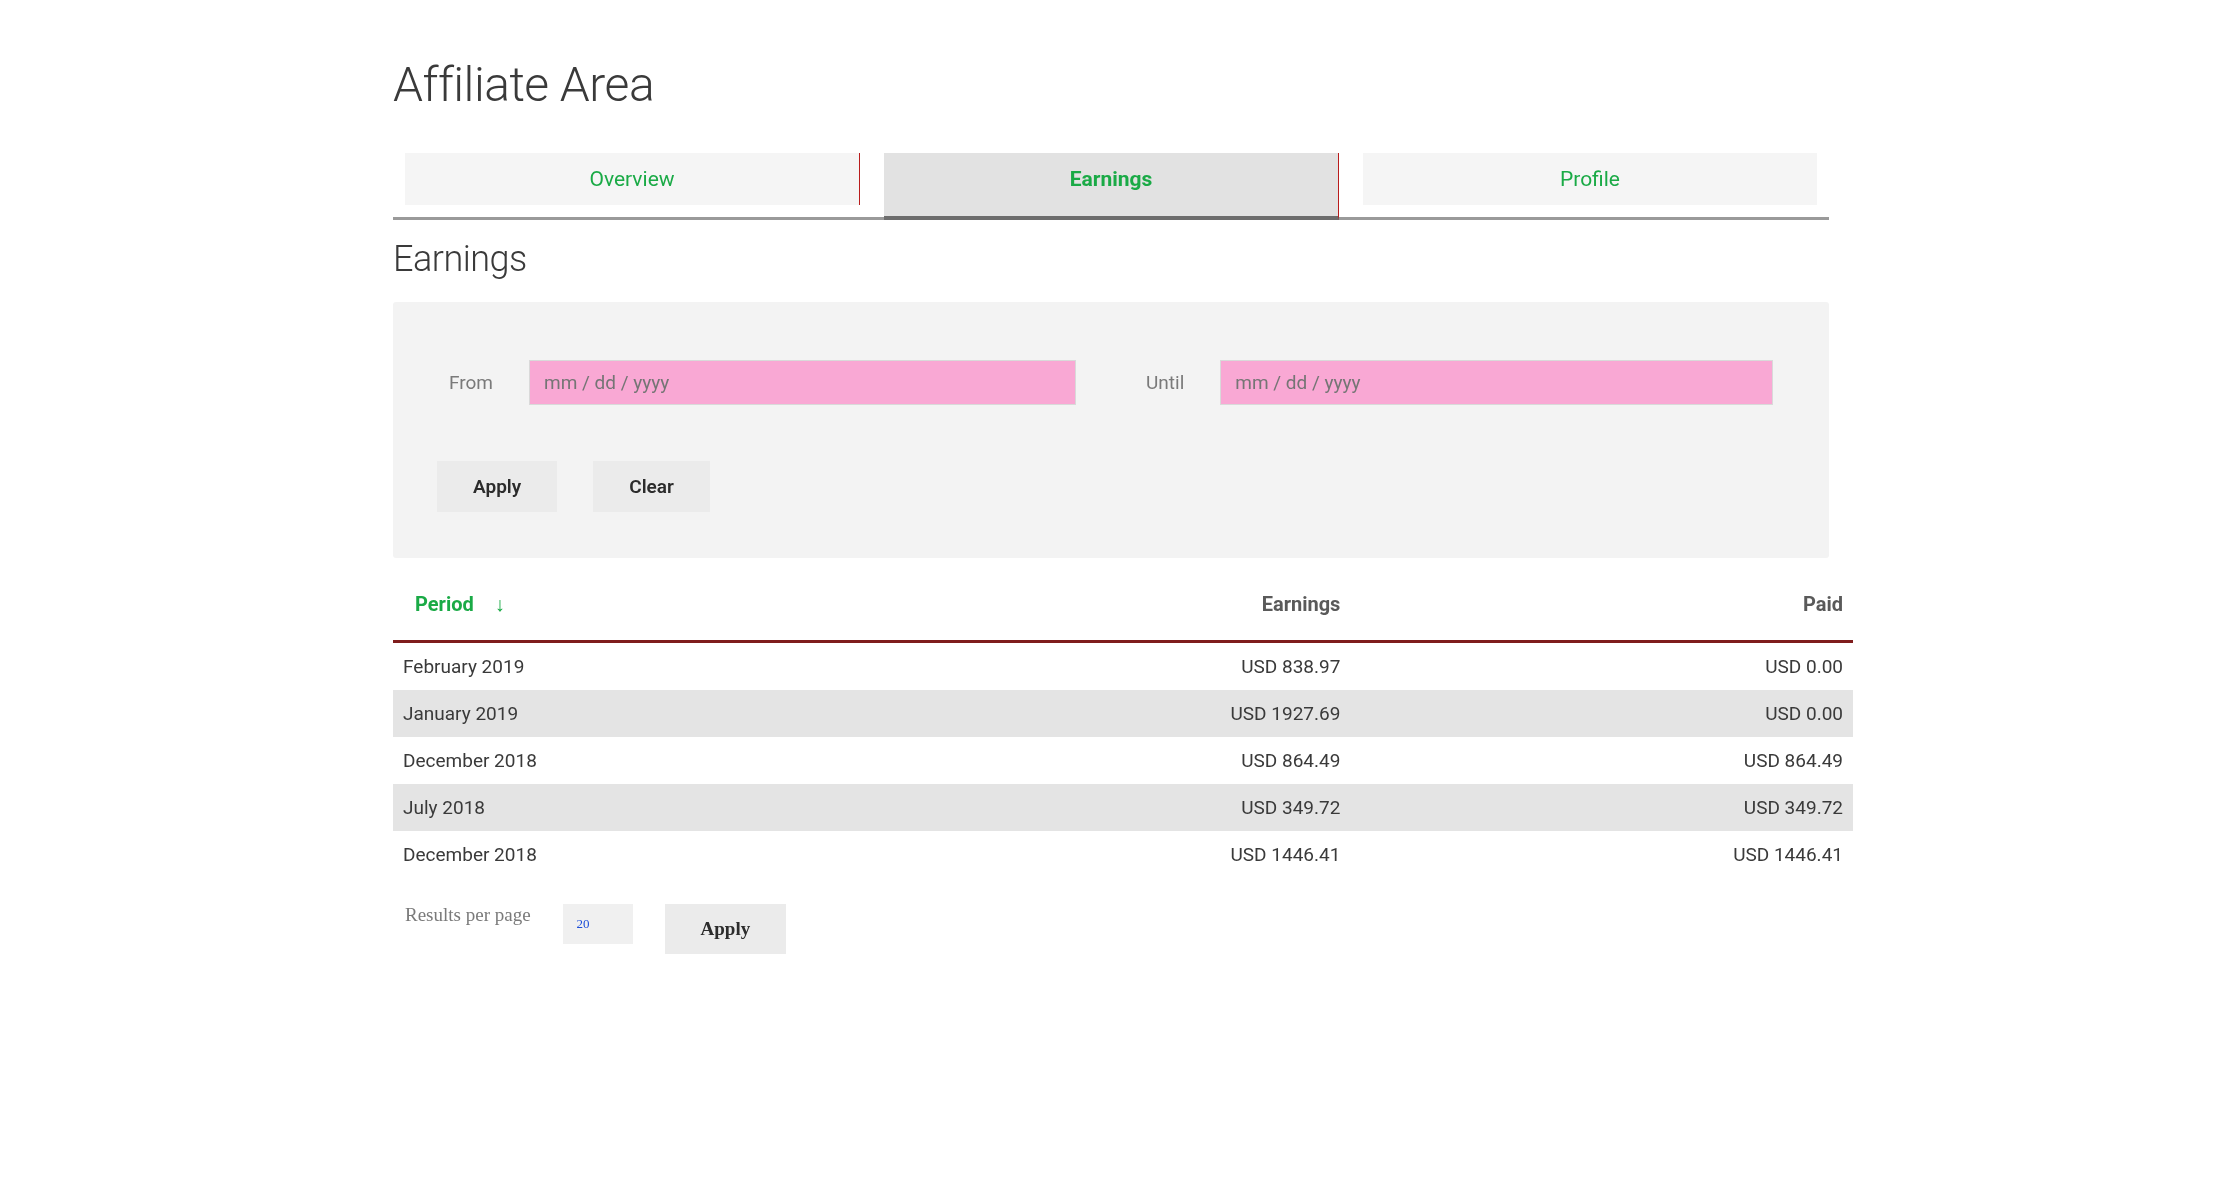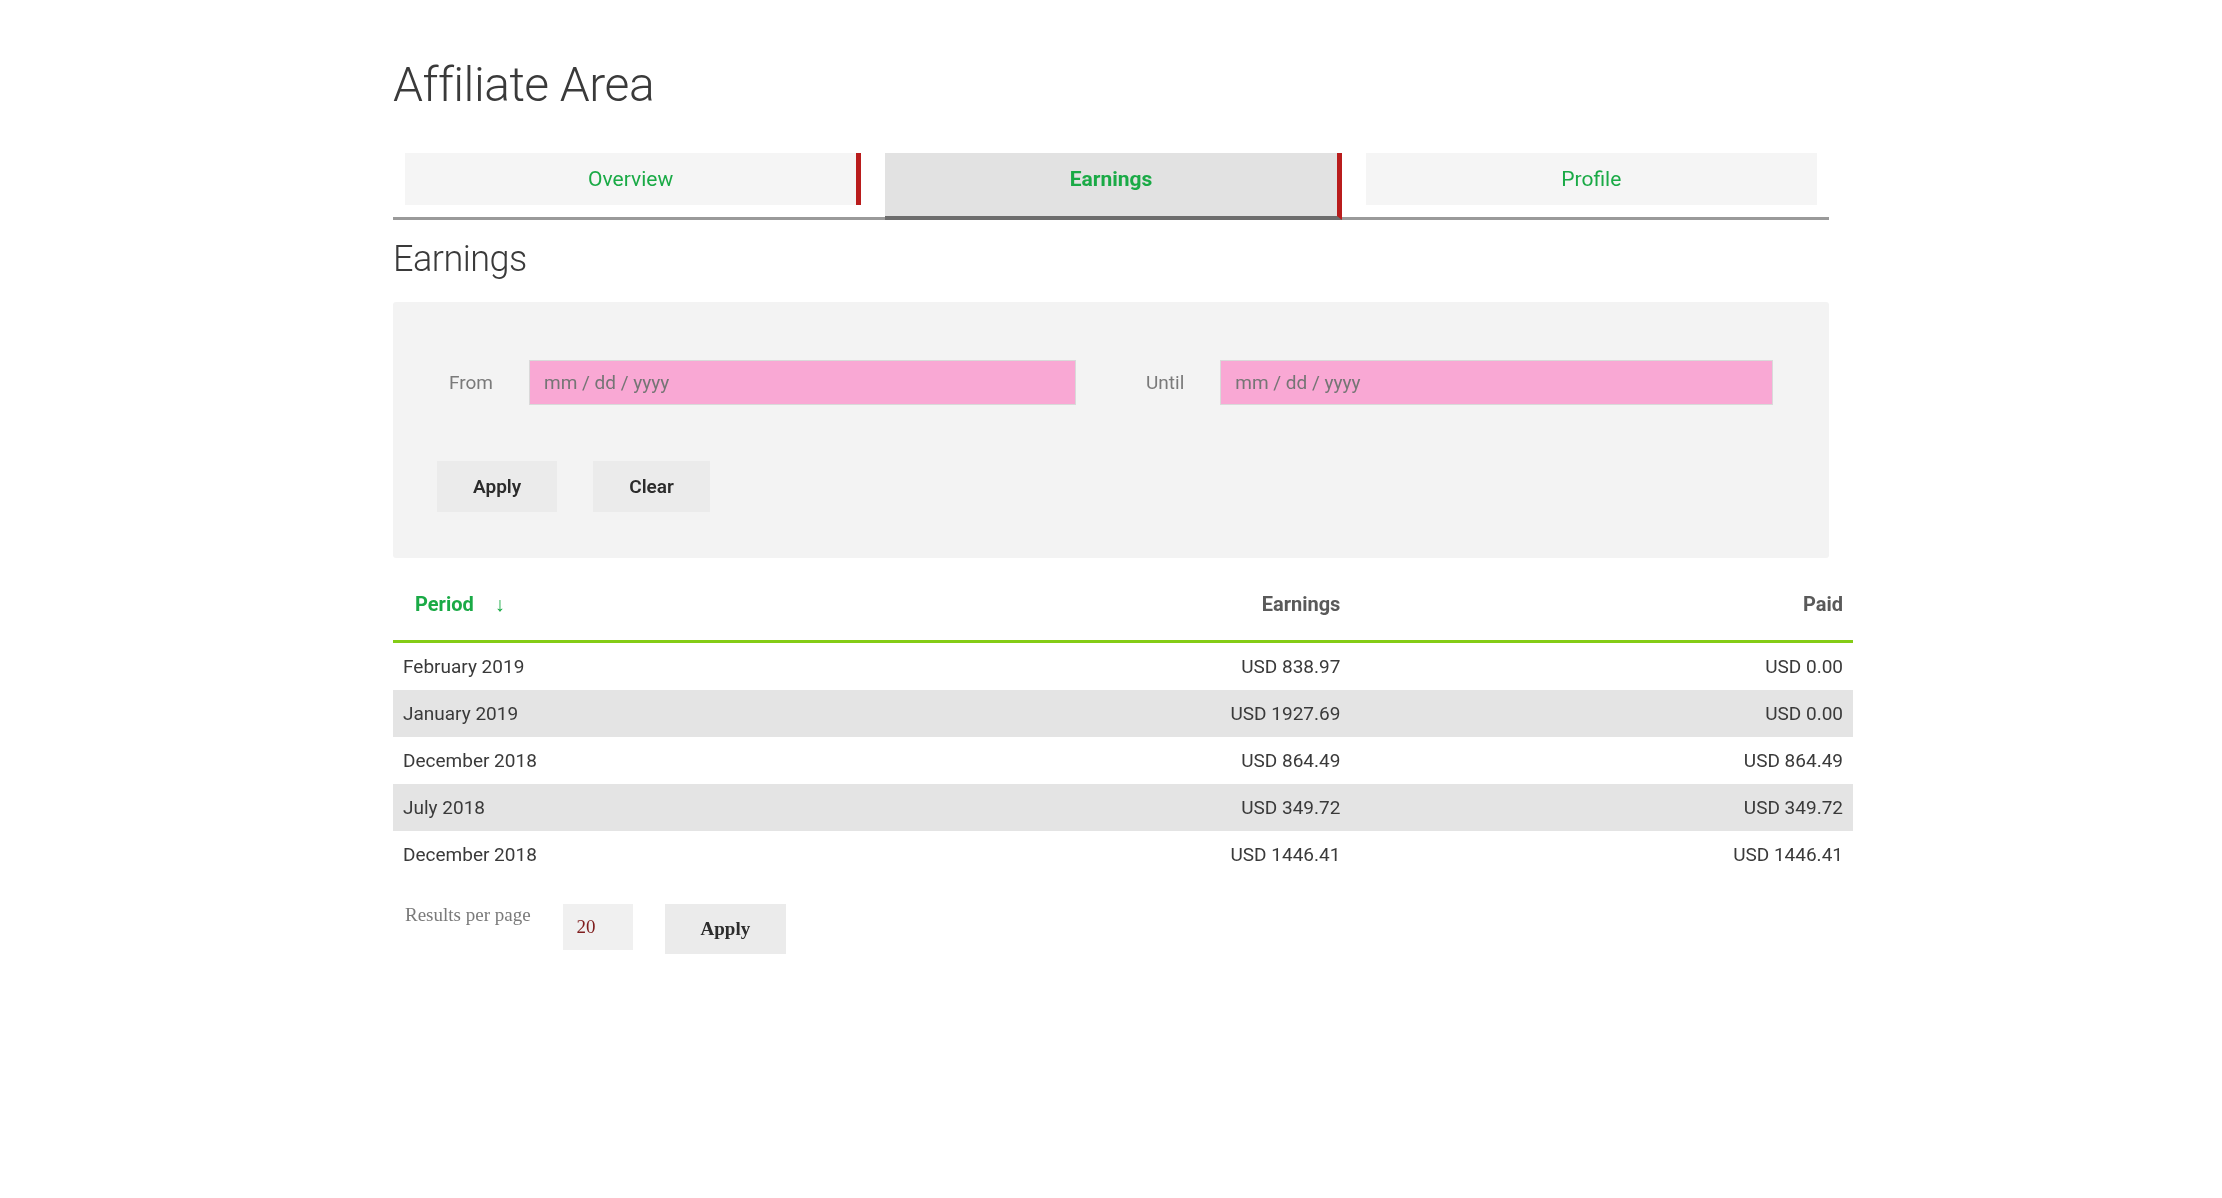--- a/index.html
+++ b/index.html
@@ -23,21 +23,21 @@
   margin-bottom: 18px;
 }
 .tab {
   flex: 1;
   text-align: center;
   padding: 14px 0;
   font-size: 21px;
   background: #f5f5f5;
   color: #1aaa46;
   cursor: pointer;
-  border-right: 5px solid #b91c1c;
+  border-right: 1px solid #b91c1c;
 }
 .tab:last-child { border-right: none; }
 .tab.active {
   background: #e2e2e2;
   color: #1aaa46;
   font-weight: 700;
   border-bottom: 4px solid #6d6d6d;
   margin-bottom: -3px;
 }
 h2.section-title {
@@ -92,21 +92,21 @@
   width: 100%;
   border-collapse: collapse;
   margin-top: 6px;
 }
 table.earnings-table thead th {
   text-align: left;
   padding: 12px 10px;
   font-size: 20px;
   font-weight: 700;
   color: #5a5a5a;
-  border-bottom: 3px solid #84cc16;
+  border-bottom: 3px solid #7f1d1d;
 }
 table.earnings-table thead th.col-period {
   color: #1aaa46;
   width: 38%;
 }
 table.earnings-table thead th.col-earnings {
   width: 31%;
   text-align: right;
   padding-right: 60px;
 }
@@ -141,24 +141,24 @@
   margin-top: 14px;
   font-family: Liberation Serif, serif;
 }
 .pager-label {
   color: #7a7a7a;
   font-size: 19px;
 }
 .pager-input {
   width: 70px;
   padding: 12px 14px;
-  font-size: 19px;
+  font-size: 13px;
   border: none;
   background: #f0f0f0;
-  color: #7f1d1d;
+  color: #1d4ed8;
   text-align: left;
   font-family: inherit;
 }
 </style>
 </head>
 <body>
 
 <div class="container">
 
   <h1 class="page-title">Affiliate Area</h1>

